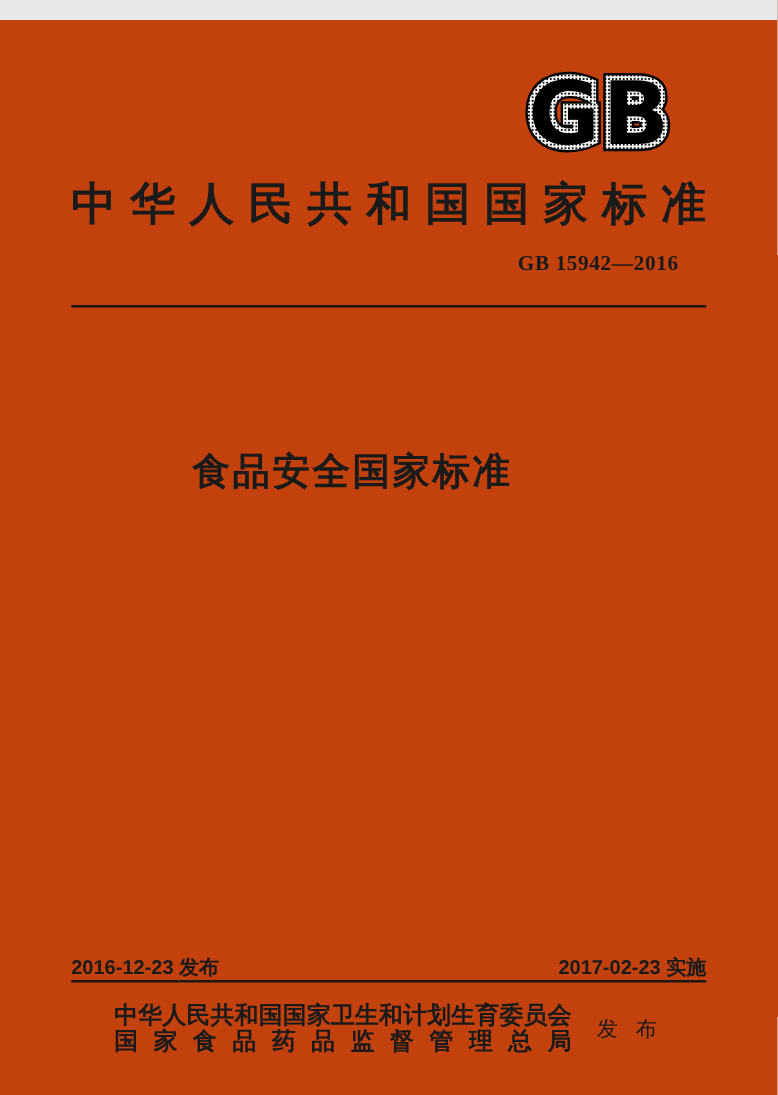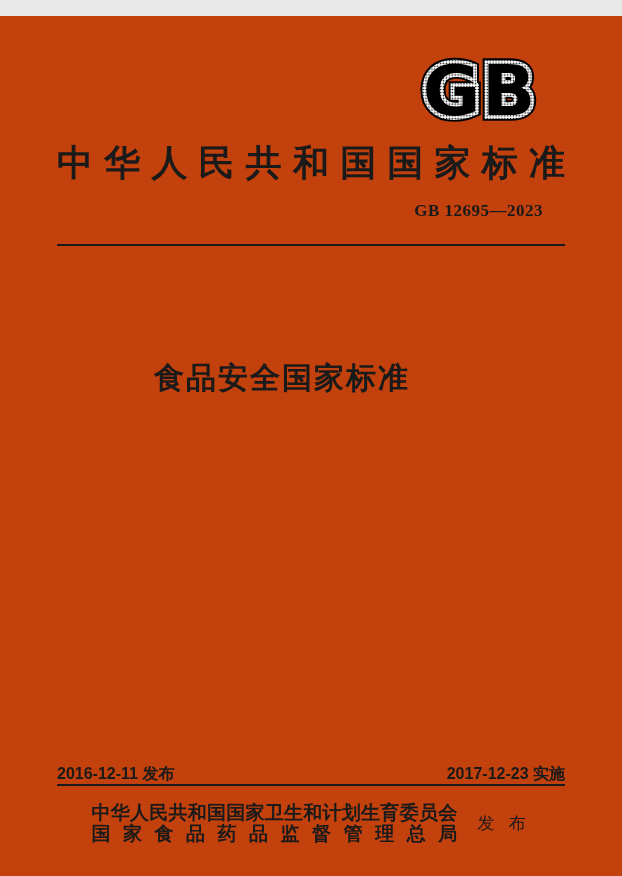--- a/index.html
+++ b/index.html
@@ -130,31 +130,31 @@
       <span>民</span>
       <span>共</span>
       <span>和</span>
       <span>国</span>
       <span>国</span>
       <span>家</span>
       <span>标</span>
       <span>准</span>
     </div>
 
-  <div class="std-num">GB 12695—2023</div>
+  <div class="std-num">GB 15942—2016</div>
 
   <div class="rule rule-top"></div>
 
   <div class="doc-title">
     <div>食品安全国家标准</div>
   </div>
 
   <div class="dates">
-    <span>2016-12-11 发布</span>
-    <span>2017-12-23 实施</span>
+    <span>2016-12-23 发布</span>
+    <span>2017-02-23 实施</span>
   </div>
 
   <div class="rule rule-bottom"></div>
 
   <div class="issuer-row">
     <div class="issuer-lines">
       <div data-justify="chars">
           <span>中</span>
           <span>华</span>
           <span>人</span>

